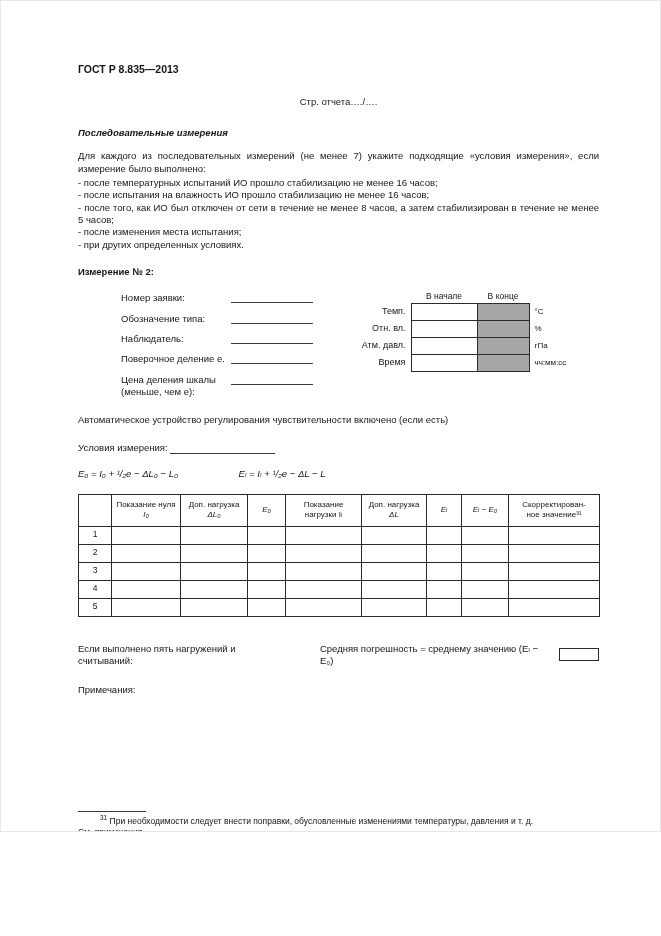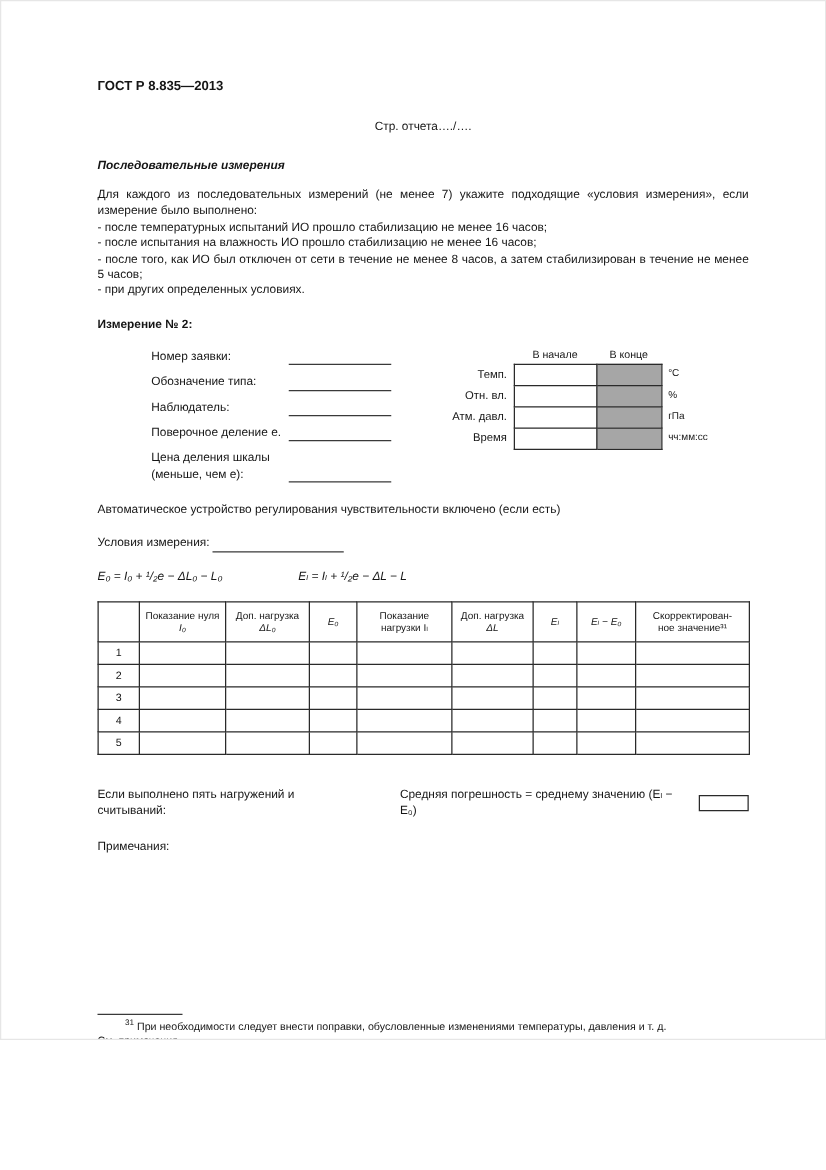--- a/index.html
+++ b/index.html
@@ -15,21 +15,21 @@
   .gost-header { font-size:10.5px; font-weight:bold; margin-bottom:19px; }
   .report-ref  { text-align:center; margin-bottom:19px; }
   .section-title { font-weight:bold; margin-bottom:11px;font-style:italic; }
   .intro { text-align:justify; margin-bottom:2px; }
   .bullets { margin-bottom:15px; }
   .bullet { text-align:justify; }
   .meas-title { font-weight:bold; margin-bottom:11px; }
 
   .meas-region { display:flex; margin-bottom:8px; }
   .form-col { flex:1; padding-left:43px; padding-top:3px; }
-  .form-row { display:flex; align-items:flex-end; margin-bottom:8px; }
+  .form-row { display:flex; align-items:flex-start; margin-bottom:8px; }
   .form-label { width:110px; }
   .form-label.two-line { display:flex; flex-direction:column; }
   .fill-line { display:inline-block; width:82px; height:11px; border-bottom:1px solid #3a3a3a; }
 
   .cond-col { width:238px; }
   .cond-table { border-collapse:collapse; font-size:9px; }
   .cond-table td { height:17px; }
   .cond-head td { height:14px; text-align:center; font-size:8.5px; border:none; }
   td.cond-label { padding-right:5px; text-align:right; min-width:50px; white-space:nowrap; }
   td.cond-box { border:1px solid #2a2a2a; width:66px; }
@@ -74,20 +74,21 @@
     <div class="report-ref">Стр. отчета…./….</div>
 
     <div class="section-title">Последовательные измерения</div>
 
     <div class="intro">Для каждого из последовательных измерений (не менее 7) укажите подходящие «условия измерения», если измерение было выполнено:</div>
 
     <div class="bullets">
       <div class="bullet">- после температурных испытаний ИО прошло стабилизацию не менее 16 часов;</div>
       <div class="bullet">- после испытания на влажность ИО прошло стабилизацию не менее 16 часов;</div>
       <div class="bullet">- после того, как ИО был отключен от сети в течение не менее 8 часов, а затем стабилизирован в течение не менее 5 часов;</div>
+      <div class="bullet">- после изменения места испытания;</div>
       <div class="bullet">- при других определенных условиях.</div>
     </div>
 
     <div class="meas-title">Измерение № 2:</div>
 
     <div class="meas-region">
       <div class="form-col">
         <div class="form-row">
           <span class="form-label">Номер заявки:</span>
           <span class="fill-line"></span>

